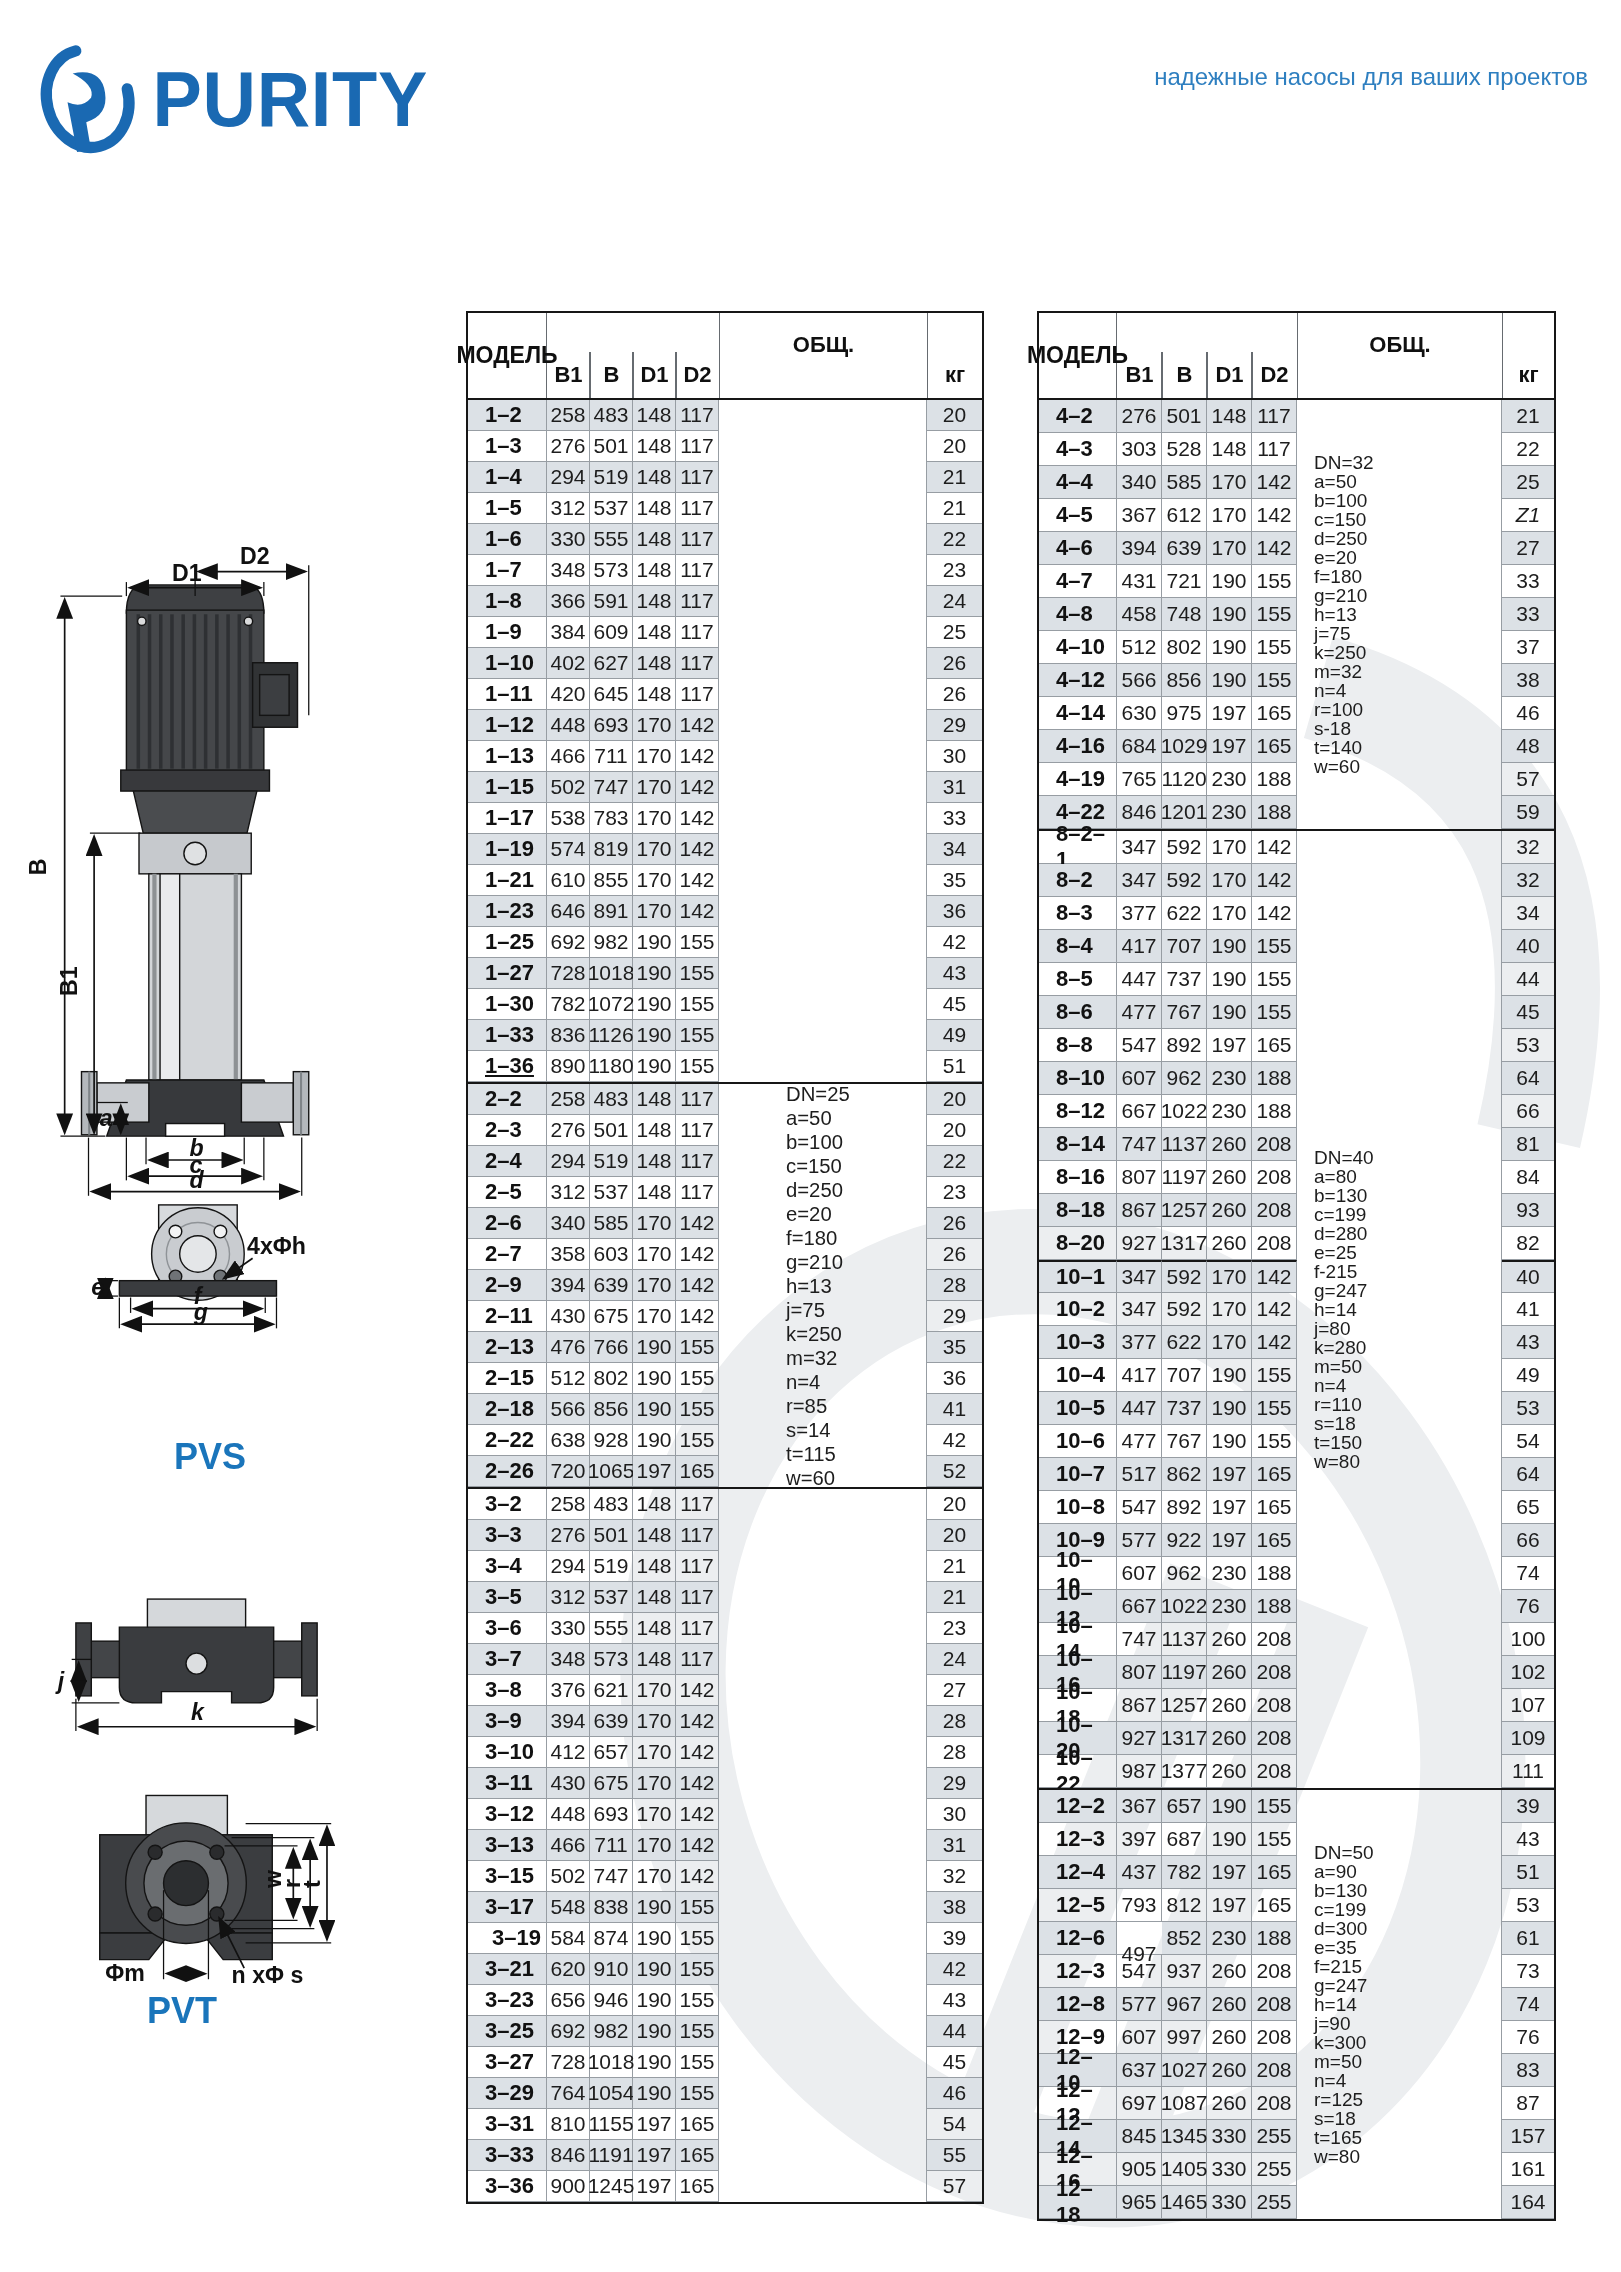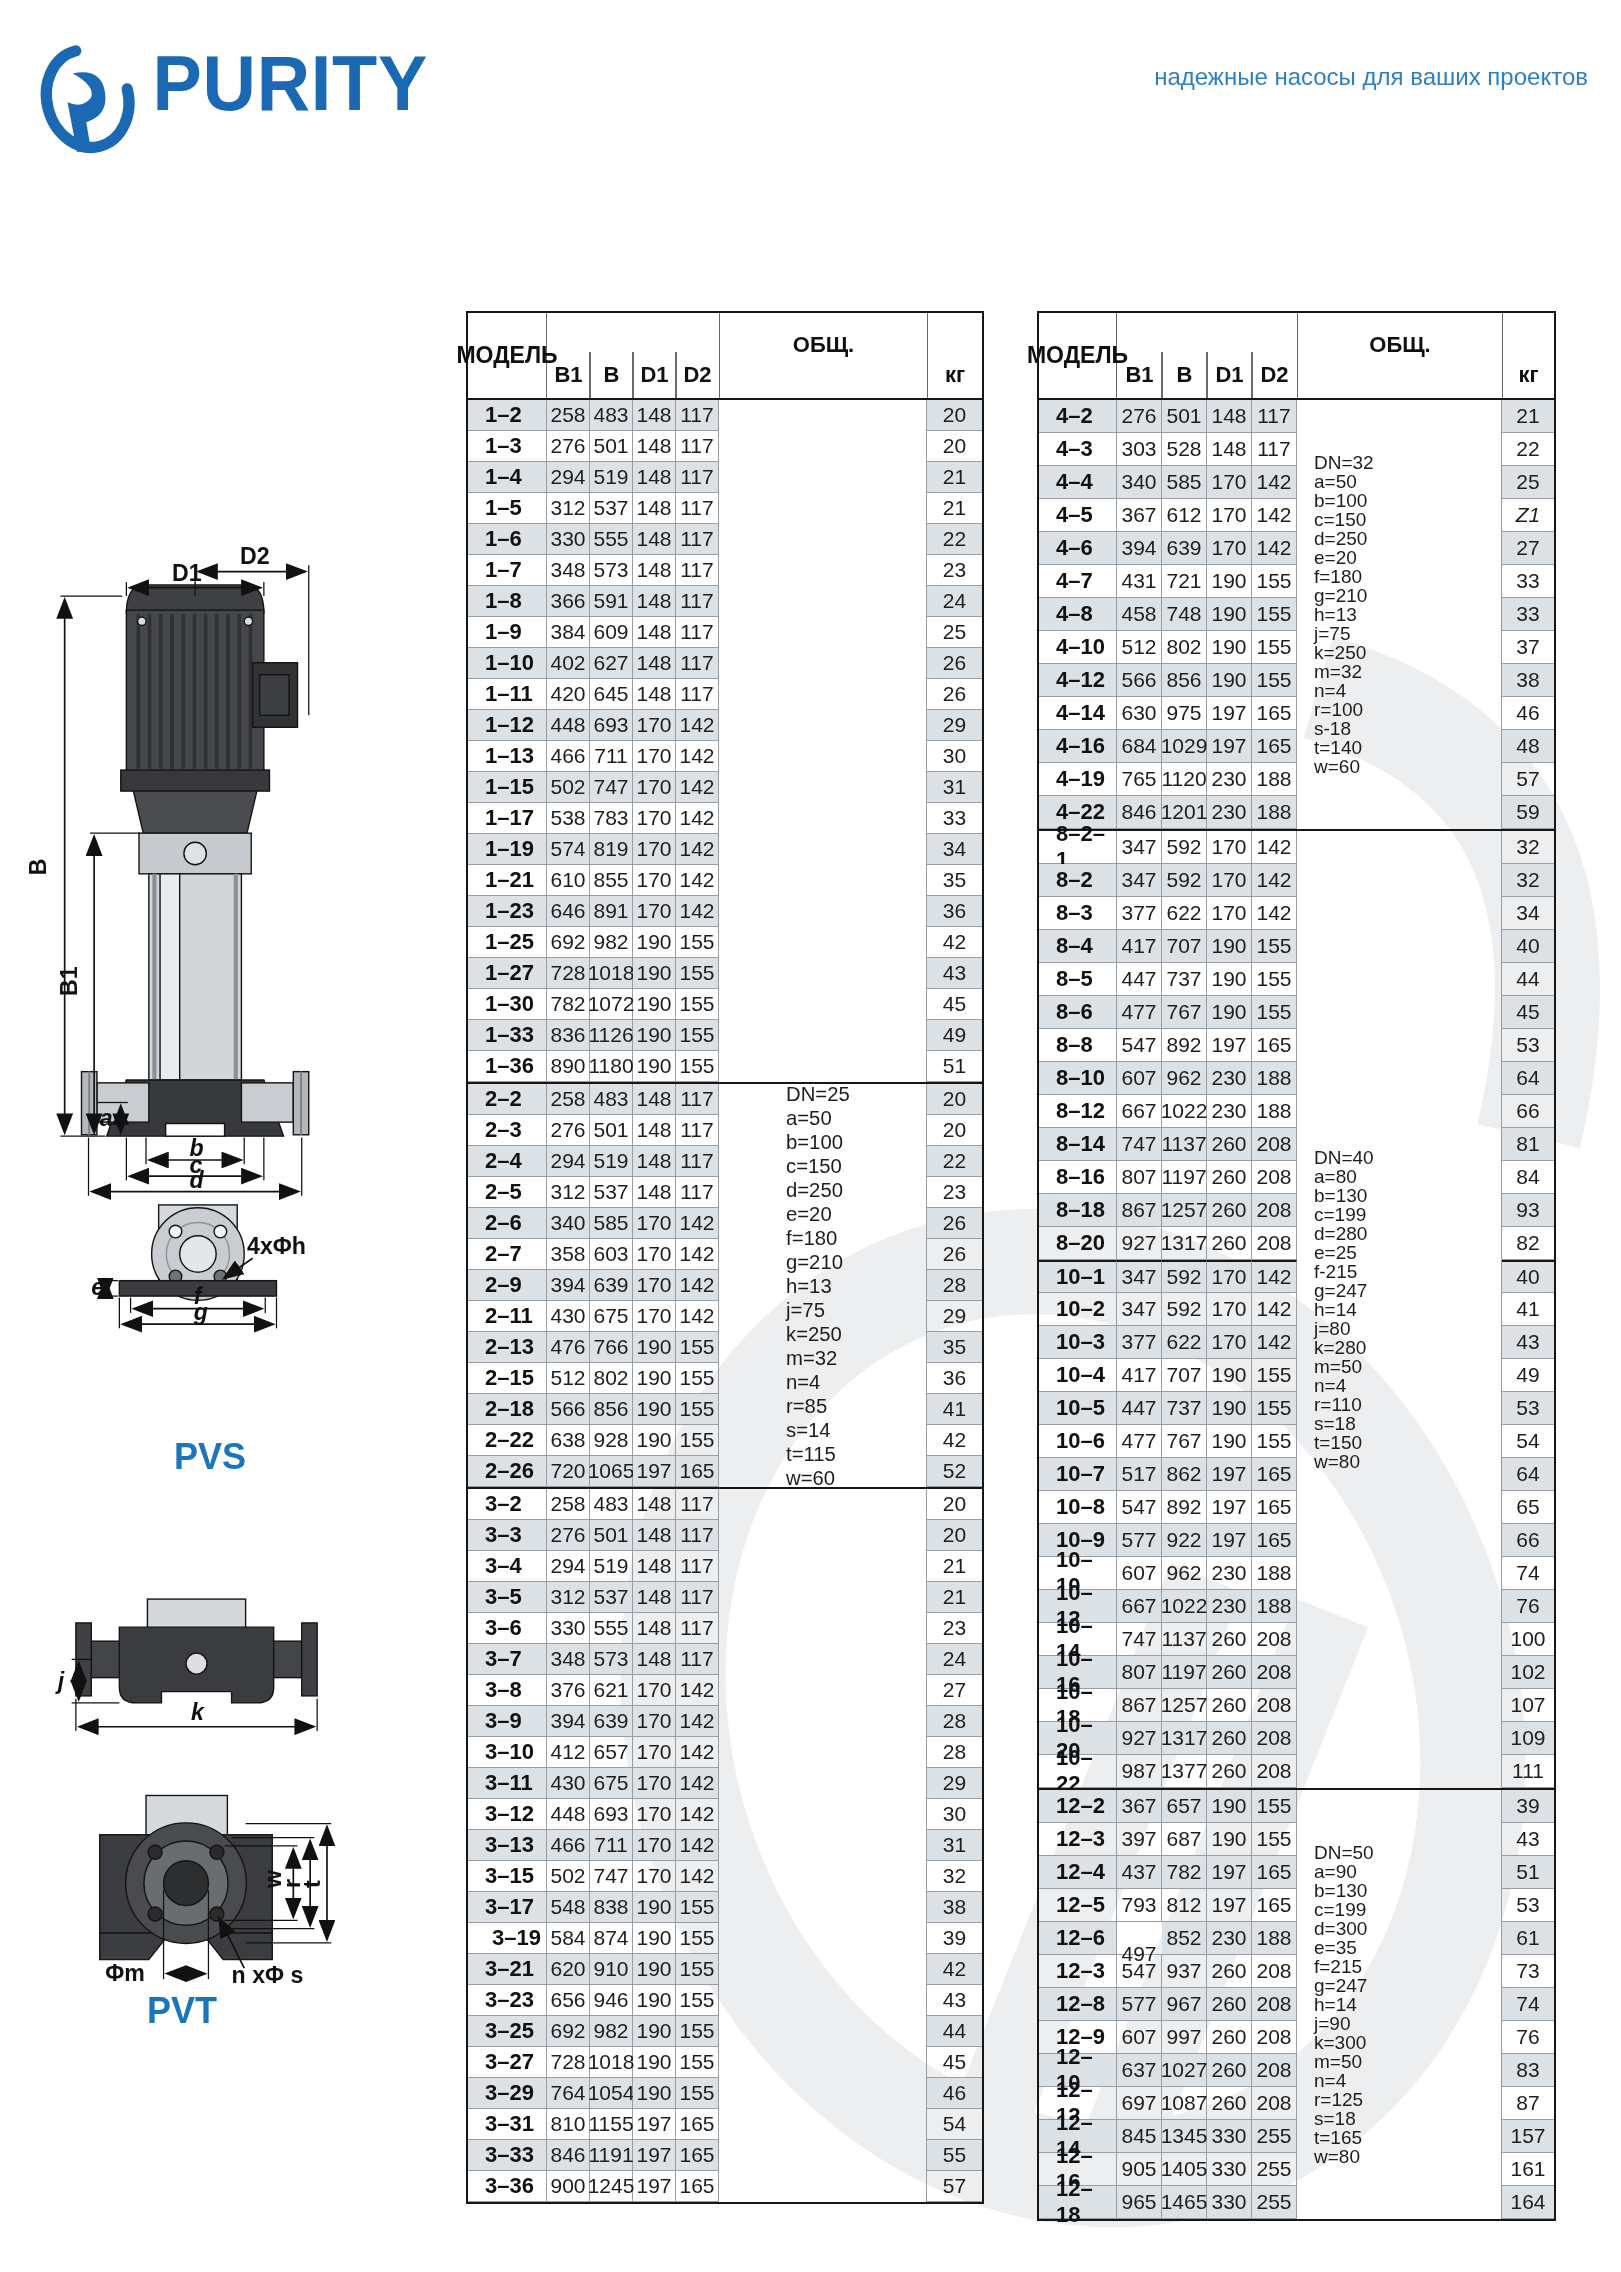--- a/index.html
+++ b/index.html
@@ -1,21 +1,21 @@
 <!DOCTYPE html>
 <html style="font-size:11.2px"><head>
 <meta charset="utf-8">
 <style>
   html,body{margin:0;padding:0;}
   body{
     width:1622px;height:2273px;position:relative;background:#ffffff;
     font-family:"Liberation Sans", sans-serif;overflow:hidden;
   }
   
-  .brand{position:absolute;left:29.5px;top:41px;display:flex;align-items:flex-start;z-index:3;}
+  .brand{position:absolute;left:29.5px;top:41px;display:flex;align-items:center;z-index:3;}
   .brand-text{font-size:74px;font-weight:bold;color:#1a69b2;letter-spacing:0.7px;margin-left:7px;transform:scaleY(1.04);}
   .tagline{position:absolute;right:34px;top:63px;font-size:24px;color:#2e7fc0;z-index:3;}
   
   .watermark{position:absolute;left:0;top:0;z-index:0;}
   
   .dim-table{position:absolute;top:311px;z-index:1;border:2.8px solid #161616;background:transparent;}
   .thead{display:grid;height:85px;border-bottom:2.8px solid #161616;background:#ffffff;}
   .th{display:flex;align-items:flex-end;justify-content:center;font-weight:bold;font-size:22px;color:#101010;padding-bottom:9.8px;position:relative;}
   .th-model{align-items:center;padding-bottom:0;font-size:23px;border-right:1.4px solid #666b70;}
   .th-sub::before{content:"";position:absolute;left:-0.7px;top:46%;bottom:0;width:1.4px;background:#666b70;}
@@ -365,21 +365,21 @@
       <div class="cell" style="grid-area: 20 / 3;">1072</div>
       <div class="cell" style="grid-area: 20 / 4;">190</div>
       <div class="cell" style="grid-area: 20 / 5;">155</div>
       <div class="cell kg" style="grid-area: 20 / 7;">45</div>
       <div class="cell model shaded" style="grid-area: 21 / 1;">1–33</div>
       <div class="cell shaded" style="grid-area: 21 / 2;">836</div>
       <div class="cell shaded" style="grid-area: 21 / 3;">1126</div>
       <div class="cell shaded" style="grid-area: 21 / 4;">190</div>
       <div class="cell shaded" style="grid-area: 21 / 5;">155</div>
       <div class="cell kg shaded" style="grid-area: 21 / 7;">49</div>
-      <div class="cell model" style="grid-area: 22 / 1;">1–36</div>
+      <div class="cell model" style="grid-area: 22 / 1; text-decoration: underline;">1–36</div>
       <div class="cell" style="grid-area: 22 / 2;">890</div>
       <div class="cell" style="grid-area: 22 / 3;">1180</div>
       <div class="cell" style="grid-area: 22 / 4;">190</div>
       <div class="cell" style="grid-area: 22 / 5;">155</div>
       <div class="cell kg" style="grid-area: 22 / 7;">51</div>
       <div class="notes" style="grid-row: 1 / span 22;"></div>
     </div>
     <div class="section sep" style="grid-template-columns: 79px 43px 43px 43px 43px 208px 55px; grid-auto-rows: 31px;">
       <div class="cell model shaded" style="grid-area: 1 / 1;">2–2</div>
       <div class="cell shaded" style="grid-area: 1 / 2;">258</div>

